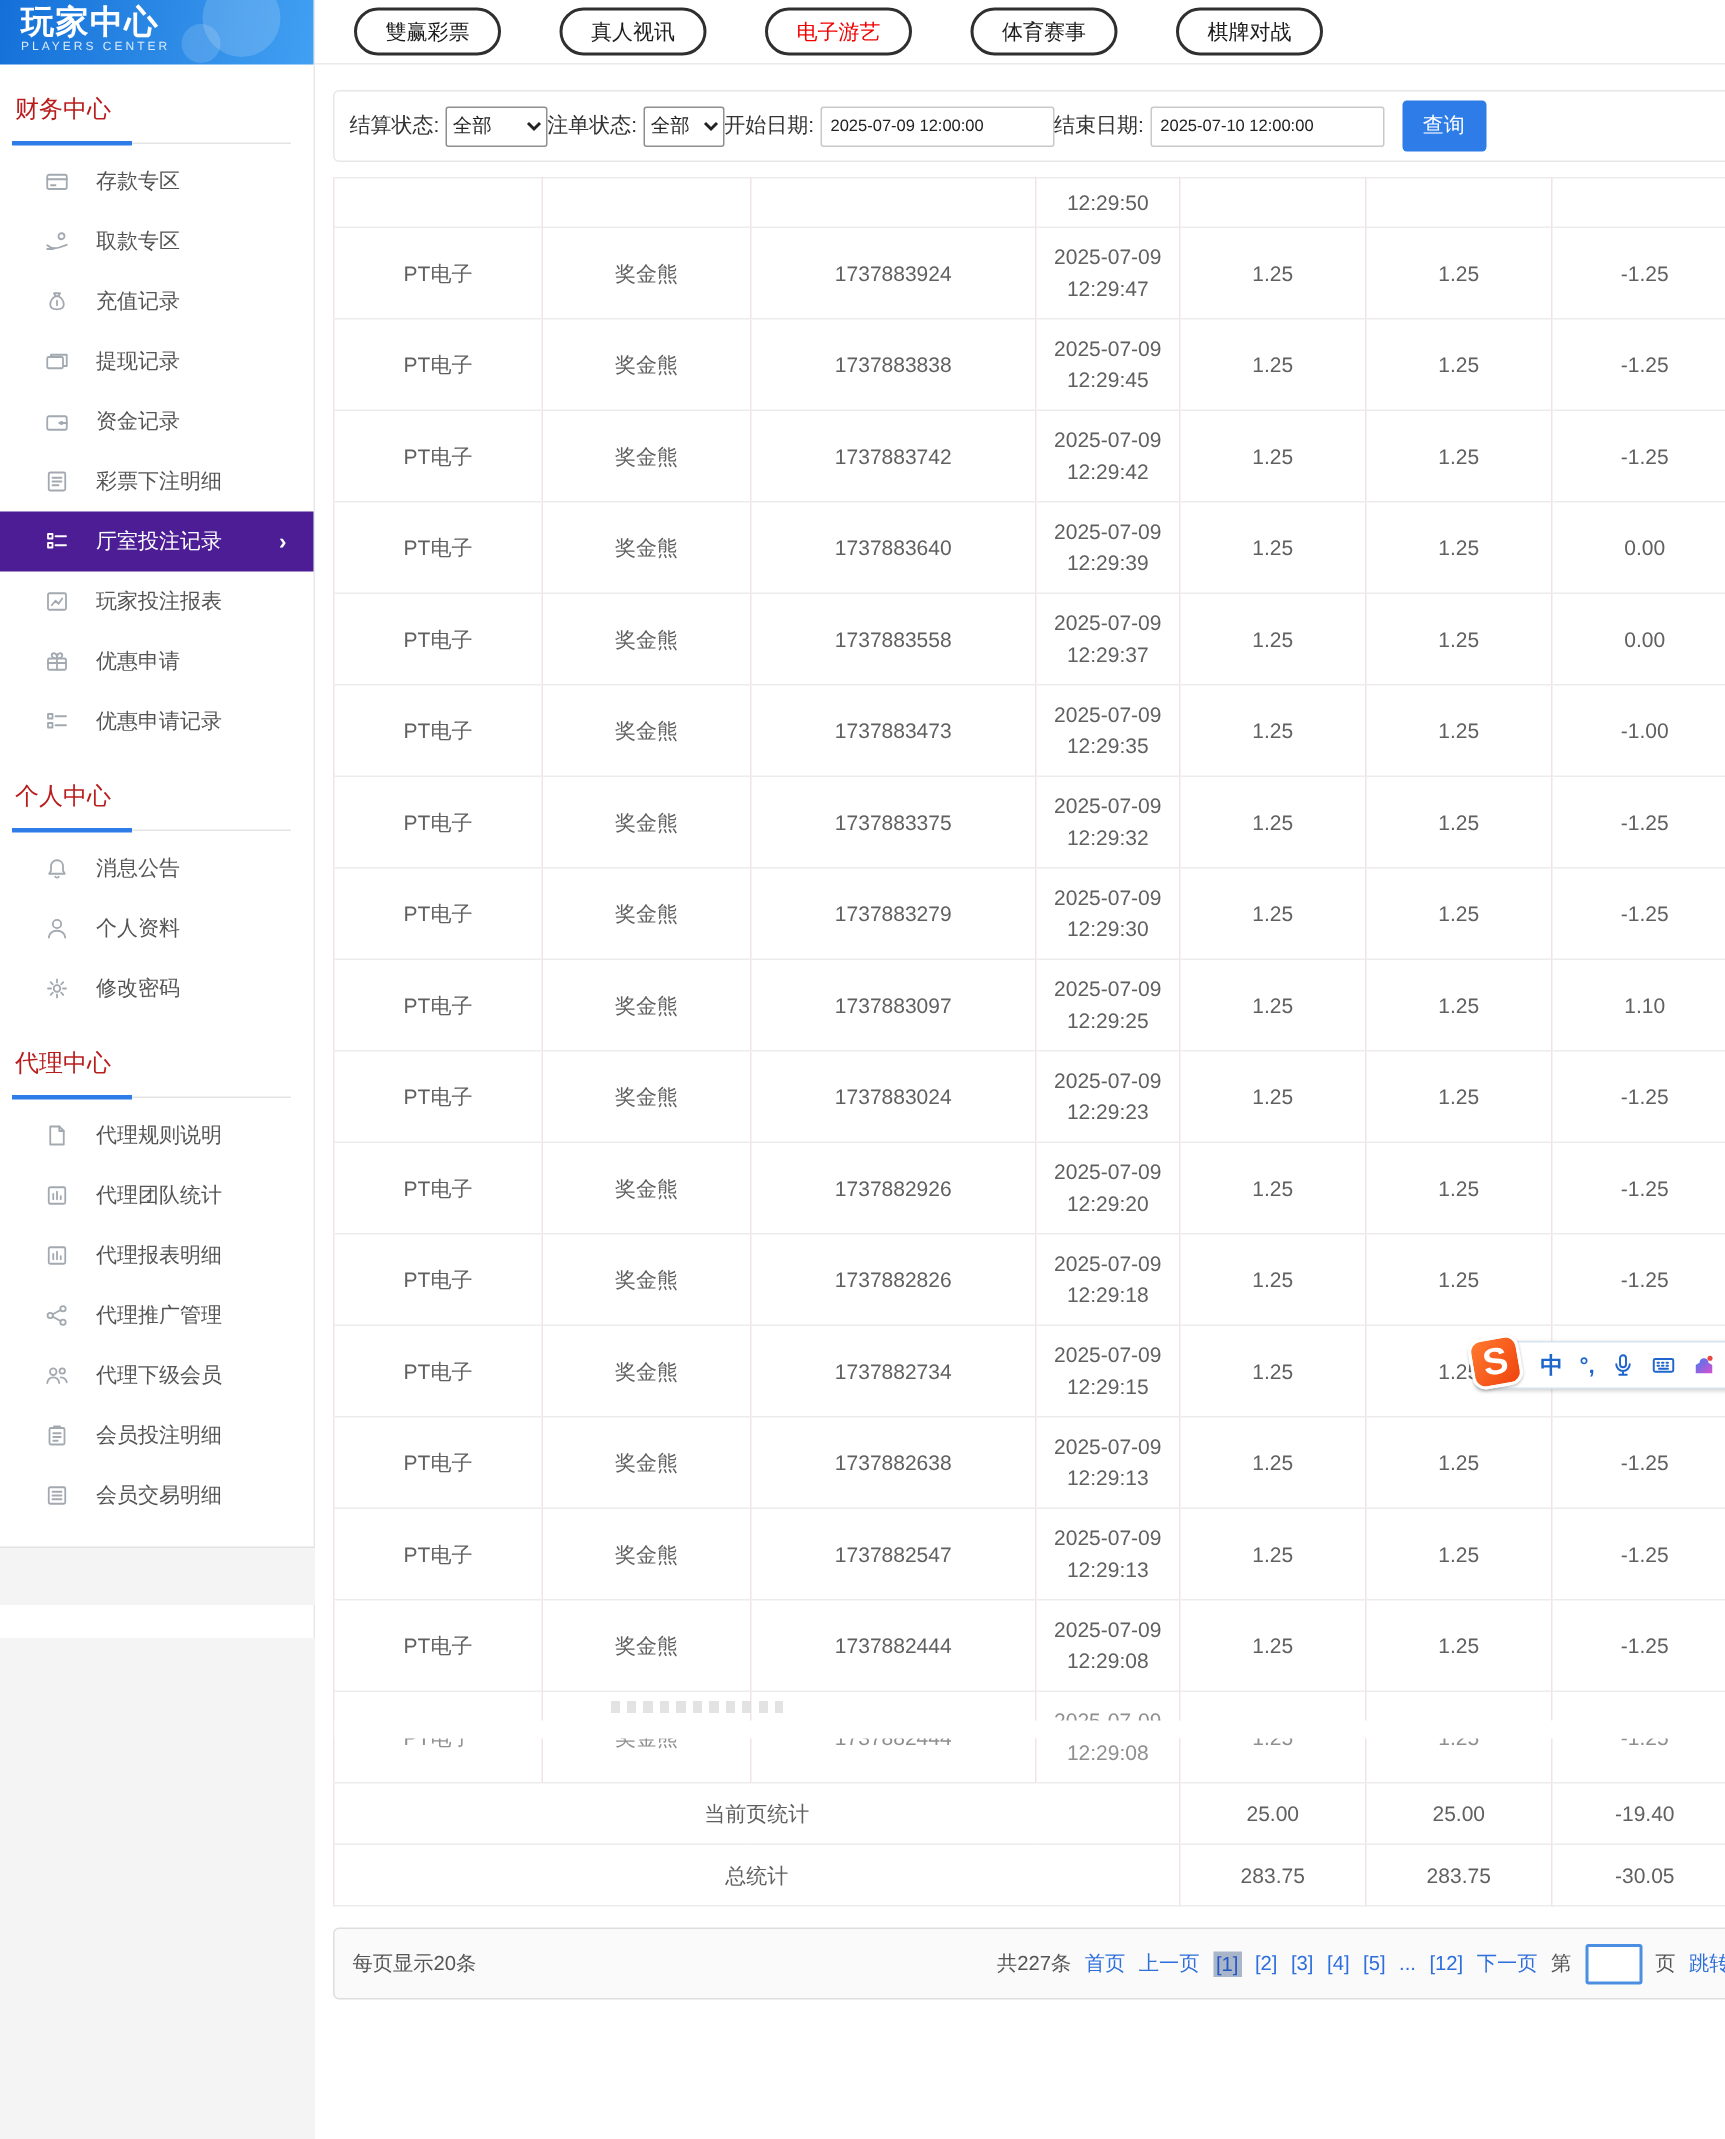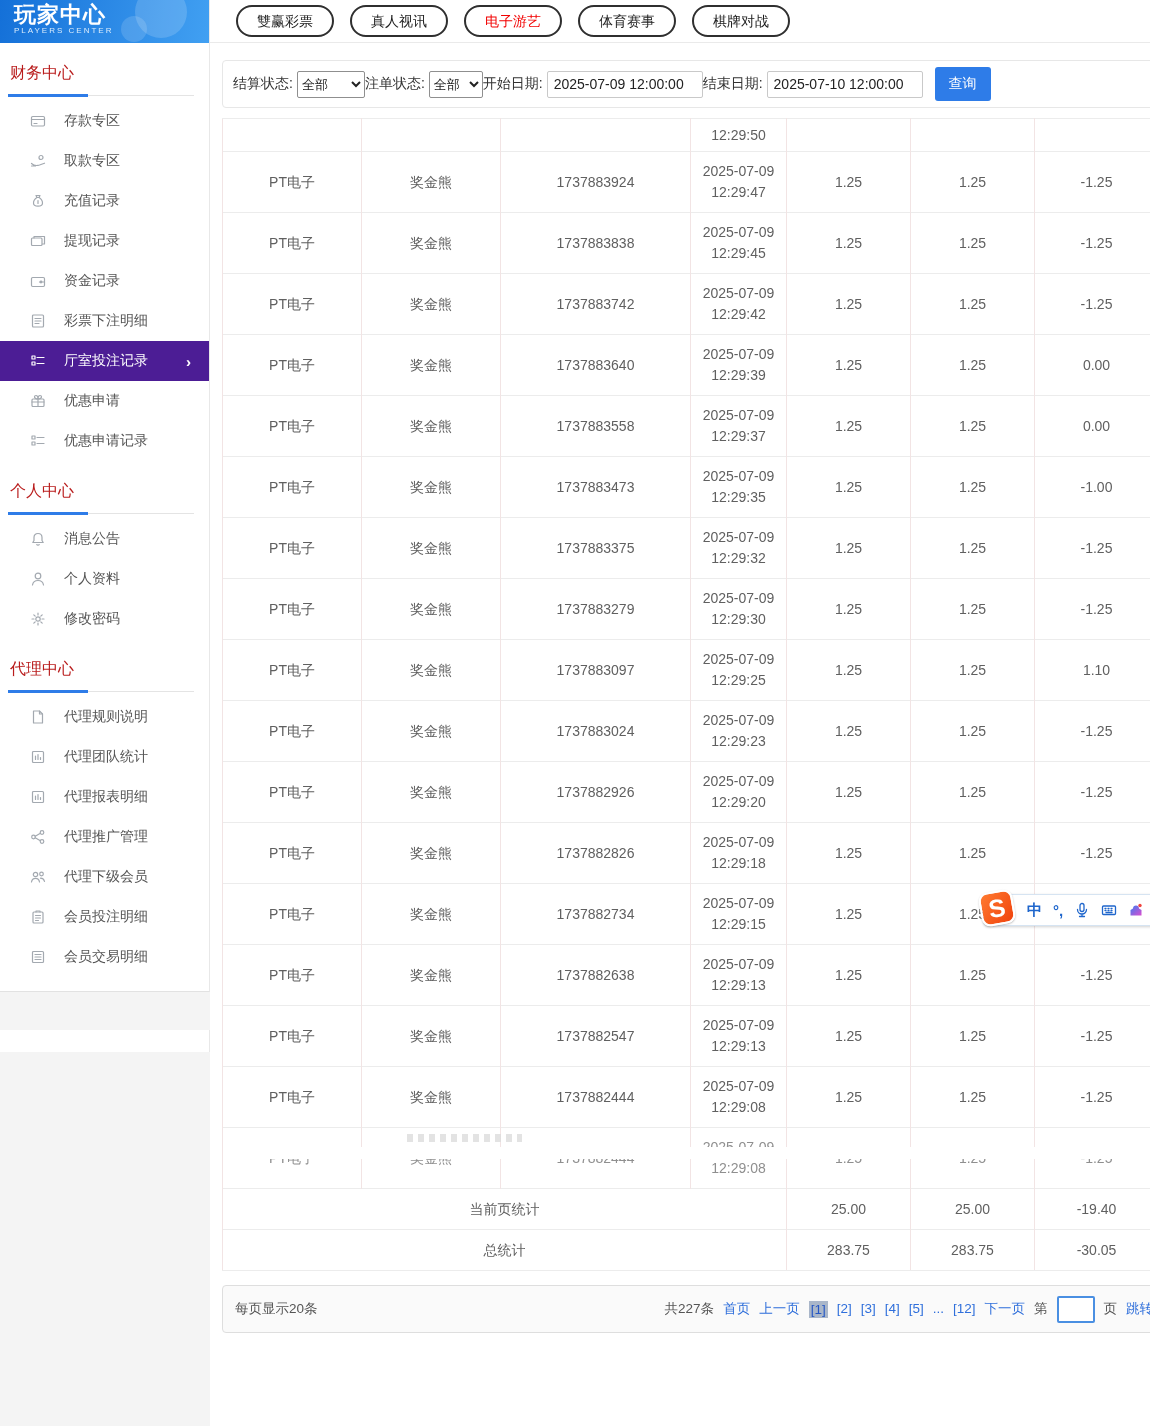--- a/index.html
+++ b/index.html
@@ -30,33 +30,33 @@
   .menu-item .ic{width:16px;height:16px;margin-right:18px;color:#a3a9b0;display:inline-flex;flex:0 0 16px}
   .menu-item .ic svg{width:16px;height:16px}
   .menu-item.active{background:#4c1d95;color:#fff}
   .menu-item.active .ic{color:#fff}
   .chev{position:absolute;right:18px;color:#fff;font-size:15px;font-weight:bold}
   .sb-band{margin-top:38px;height:22px;background:#fff;border-right:1px solid #e8e8e8}
 
   
   .main{flex:1;min-width:0;position:relative}
   .tabbar{height:42px;border-bottom:1px solid #eaeaea;display:flex;align-items:center;
-    padding-left:26px;gap:16px;background:#fff}
+    padding-left:26px;gap:39px;background:#fff}
   .tab{border:2px solid #2f2f2f;border-radius:18px;padding:7px 19px;font-size:14px;color:#1d1d1d;
     background:#fff;cursor:pointer;line-height:1;font-family:inherit}
   .tab.active{color:#f20000}
 
   .filterbar{margin:17px -20px 0 12px;height:46px;border:1px solid #e7e7e7;border-radius:4px;
     display:flex;align-items:center;padding-left:10px;font-size:14px;color:#333;background:#fff}
   .flabel{margin:0 4px 0 0;white-space:nowrap}
   .fselect{height:27px;border:1px solid #8f8f8f;border-radius:2px;font-size:13px;color:#222;
-    font-family:Liberation Serif, serif;background:#fff}
+    font-family:Liberation Mono, monospace;background:#fff}
   .fselect.w1{width:68px}.fselect.w2{width:54px}
   .finput{height:25px;border:1px solid #c9c9c9;border-radius:2px;width:142px;padding:0 6px;
-    font-size:14px;color:#222;font-family:inherit}
+    font-size:11px;color:#222;font-family:inherit}
   .btn-search{margin-left:12px;background:#2e7ce8;color:#fff;border:none;border-radius:3px;
     padding:8px 14px;font-size:14px;cursor:pointer;font-family:inherit}
 
   
   .table-wrap{position:relative;margin:10px 0 0 12px;width:936px}
   table.bets{border-collapse:collapse;table-layout:fixed;width:936px;font-size:14px;color:#606060}
   table.bets td{border-left:1px solid #f2e4e4;border-right:1px solid #f2e4e4;
     border-top:1px solid #ececec;text-align:center;padding:0;line-height:21px;overflow:hidden}
   tr.r{height:61px}
   tr.r-partial{height:33px}
@@ -161,20 +161,29 @@
             <span class="ic">
               <svg viewBox="0 0 16 16" fill="none" stroke="currentColor" stroke-width="1.2" stroke-linecap="round" stroke-linejoin="round">
                 <rect x="2" y="3" width="3" height="3"></rect>
                 <path d="M7 4.5h7"></path>
                 <rect x="2" y="9" width="3" height="3"></rect>
                 <path d="M7 10.5h7"></path>
               </svg>
             </span>
             <span class="lbl">厅室投注记录</span>
             <span class="chev">›</span>
+          </div>
+          <div class="menu-item">
+            <span class="ic">
+              <svg viewBox="0 0 16 16" fill="none" stroke="currentColor" stroke-width="1.2" stroke-linecap="round" stroke-linejoin="round">
+                <rect x="2" y="2.5" width="12" height="11" rx="1"></rect>
+                <path d="M4.5 10.5l2.5-3 2 2 2.5-3.5"></path>
+              </svg>
+            </span>
+            <span class="lbl">玩家投注报表</span>
           </div>
           <div class="menu-item">
             <span class="ic">
               <svg viewBox="0 0 16 16" fill="none" stroke="currentColor" stroke-width="1.2" stroke-linecap="round" stroke-linejoin="round">
                 <rect x="2" y="6" width="12" height="7.5" rx="1"></rect>
                 <path d="M8 6v7.5M2 9h12M8 6C6 6 4.5 5 4.5 3.8 4.5 3 5.2 2.5 6 2.5c1.2 0 2 1.5 2 3.5 0-2 .8-3.5 2-3.5.8 0 1.5.5 1.5 1.3C11.5 5 10 6 8 6z"></path>
               </svg>
             </span>
             <span class="lbl">优惠申请</span>
           </div>

